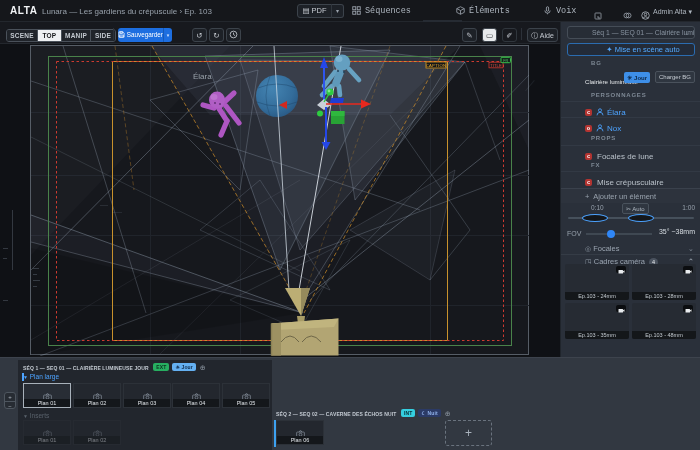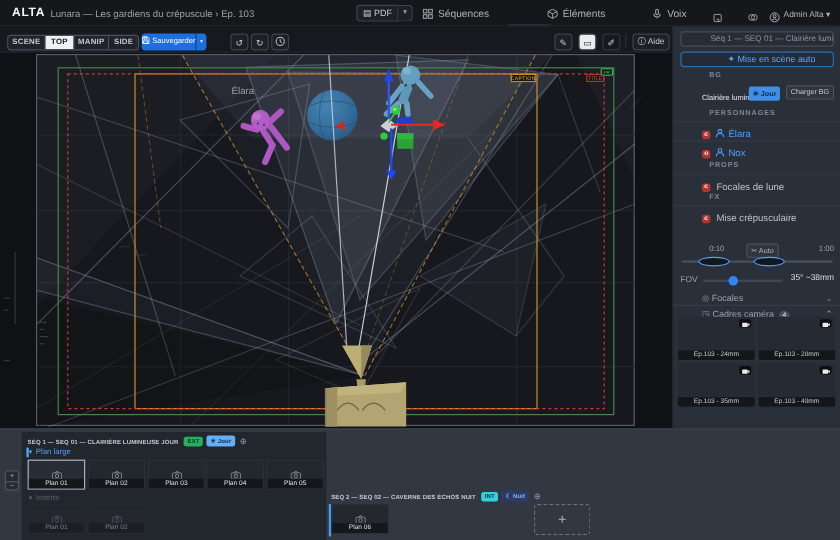--- a/index.html
+++ b/index.html
@@ -14,21 +14,21 @@
 #logo { position:absolute; left:10px; top:5px; font-size:10px; font-weight:bold;
   color:#f2f4f6; letter-spacing:.6px; }
 #crumb { position:absolute; left:42px; top:7px; font-size:8px; color:#98a1ab; }
 .pdfbtn { position:absolute; left:297px; top:4px; width:35px; height:14px;
   border:1px solid #3c434b; border-radius:3px 0 0 3px; background:#1d2127;
   color:#c7ccd3; font-size:7.5px; line-height:12px; text-align:center; }
 .pdfcaret { position:absolute; left:331px; top:4px; width:13px; height:14px;
   border:1px solid #3c434b; border-left:1px solid #30363d; border-radius:0 3px 3px 0;
   background:#1d2127; color:#9aa2ab; font-size:6px; line-height:13px; text-align:center; }
 .tab { position:absolute; top:0; height:31px; color:#aeb6bf; font-size:8.5px;
-  line-height:22px; }
+  line-height:22px;font-family:Liberation Mono, monospace; }
 .tab .ic { display:inline-block; margin-right:4px; position:relative; top:1px; }
 #tab-board { background:#262b33; border-bottom:2px solid #3d9bf5; color:#e8ebee; }
 .topic { position:absolute; top:5px; color:#9aa2ab; height:12px; }
 #acct { position:absolute; left:653px; top:8px; font-size:7px; color:#aeb6bf; }
 
 
 .seg { position:absolute; left:6px; top:7px; height:13px; display:flex;
   border:1px solid #4a515a; border-radius:3px; overflow:hidden; }
 .segbtn { height:11px; font-size:6.5px; color:#c2c8cf; text-align:center;
   line-height:11px; background:#20242a; border-right:1px solid #4a515a; font-weight:bold; letter-spacing:.2px;}
@@ -403,20 +403,21 @@
         </svg><span class="bluetx">Nox</span>
     </div>
     <div class="sb-h" style="top:113px;">PROPS</div>
     <div class="sb-row item" style="top:123px;">
       <span class="lb red">c</span><span class="graytx">Focales de lune</span>
     </div>
     <div class="sb-h" style="top:140px;">FX</div>
     <div class="sb-row item" style="top:149px;">
       <span class="lb red">c</span><span class="graytx">Mise crépusculaire</span>
     </div>
+    <div id="sb-add">+&nbsp; Ajouter un élément</div>
     <div class="sb-sl" style="top:182px;">
       <span style="color:#97a1ac;">0:10</span>
       <span id="sl-auto">✂ Auto</span>
       <span style="color:#97a1ac;float:right;">1:00</span>
     </div>
     <div id="sl-track"></div>
     <div class="knob" style="left:21px;"></div>
     <div class="knob" style="left:67px;"></div>
     <div class="sb-fov">
       <span style="position:absolute;left:0;top:2px;color:#97a1ac;font-size:7px;">FOV</span>

